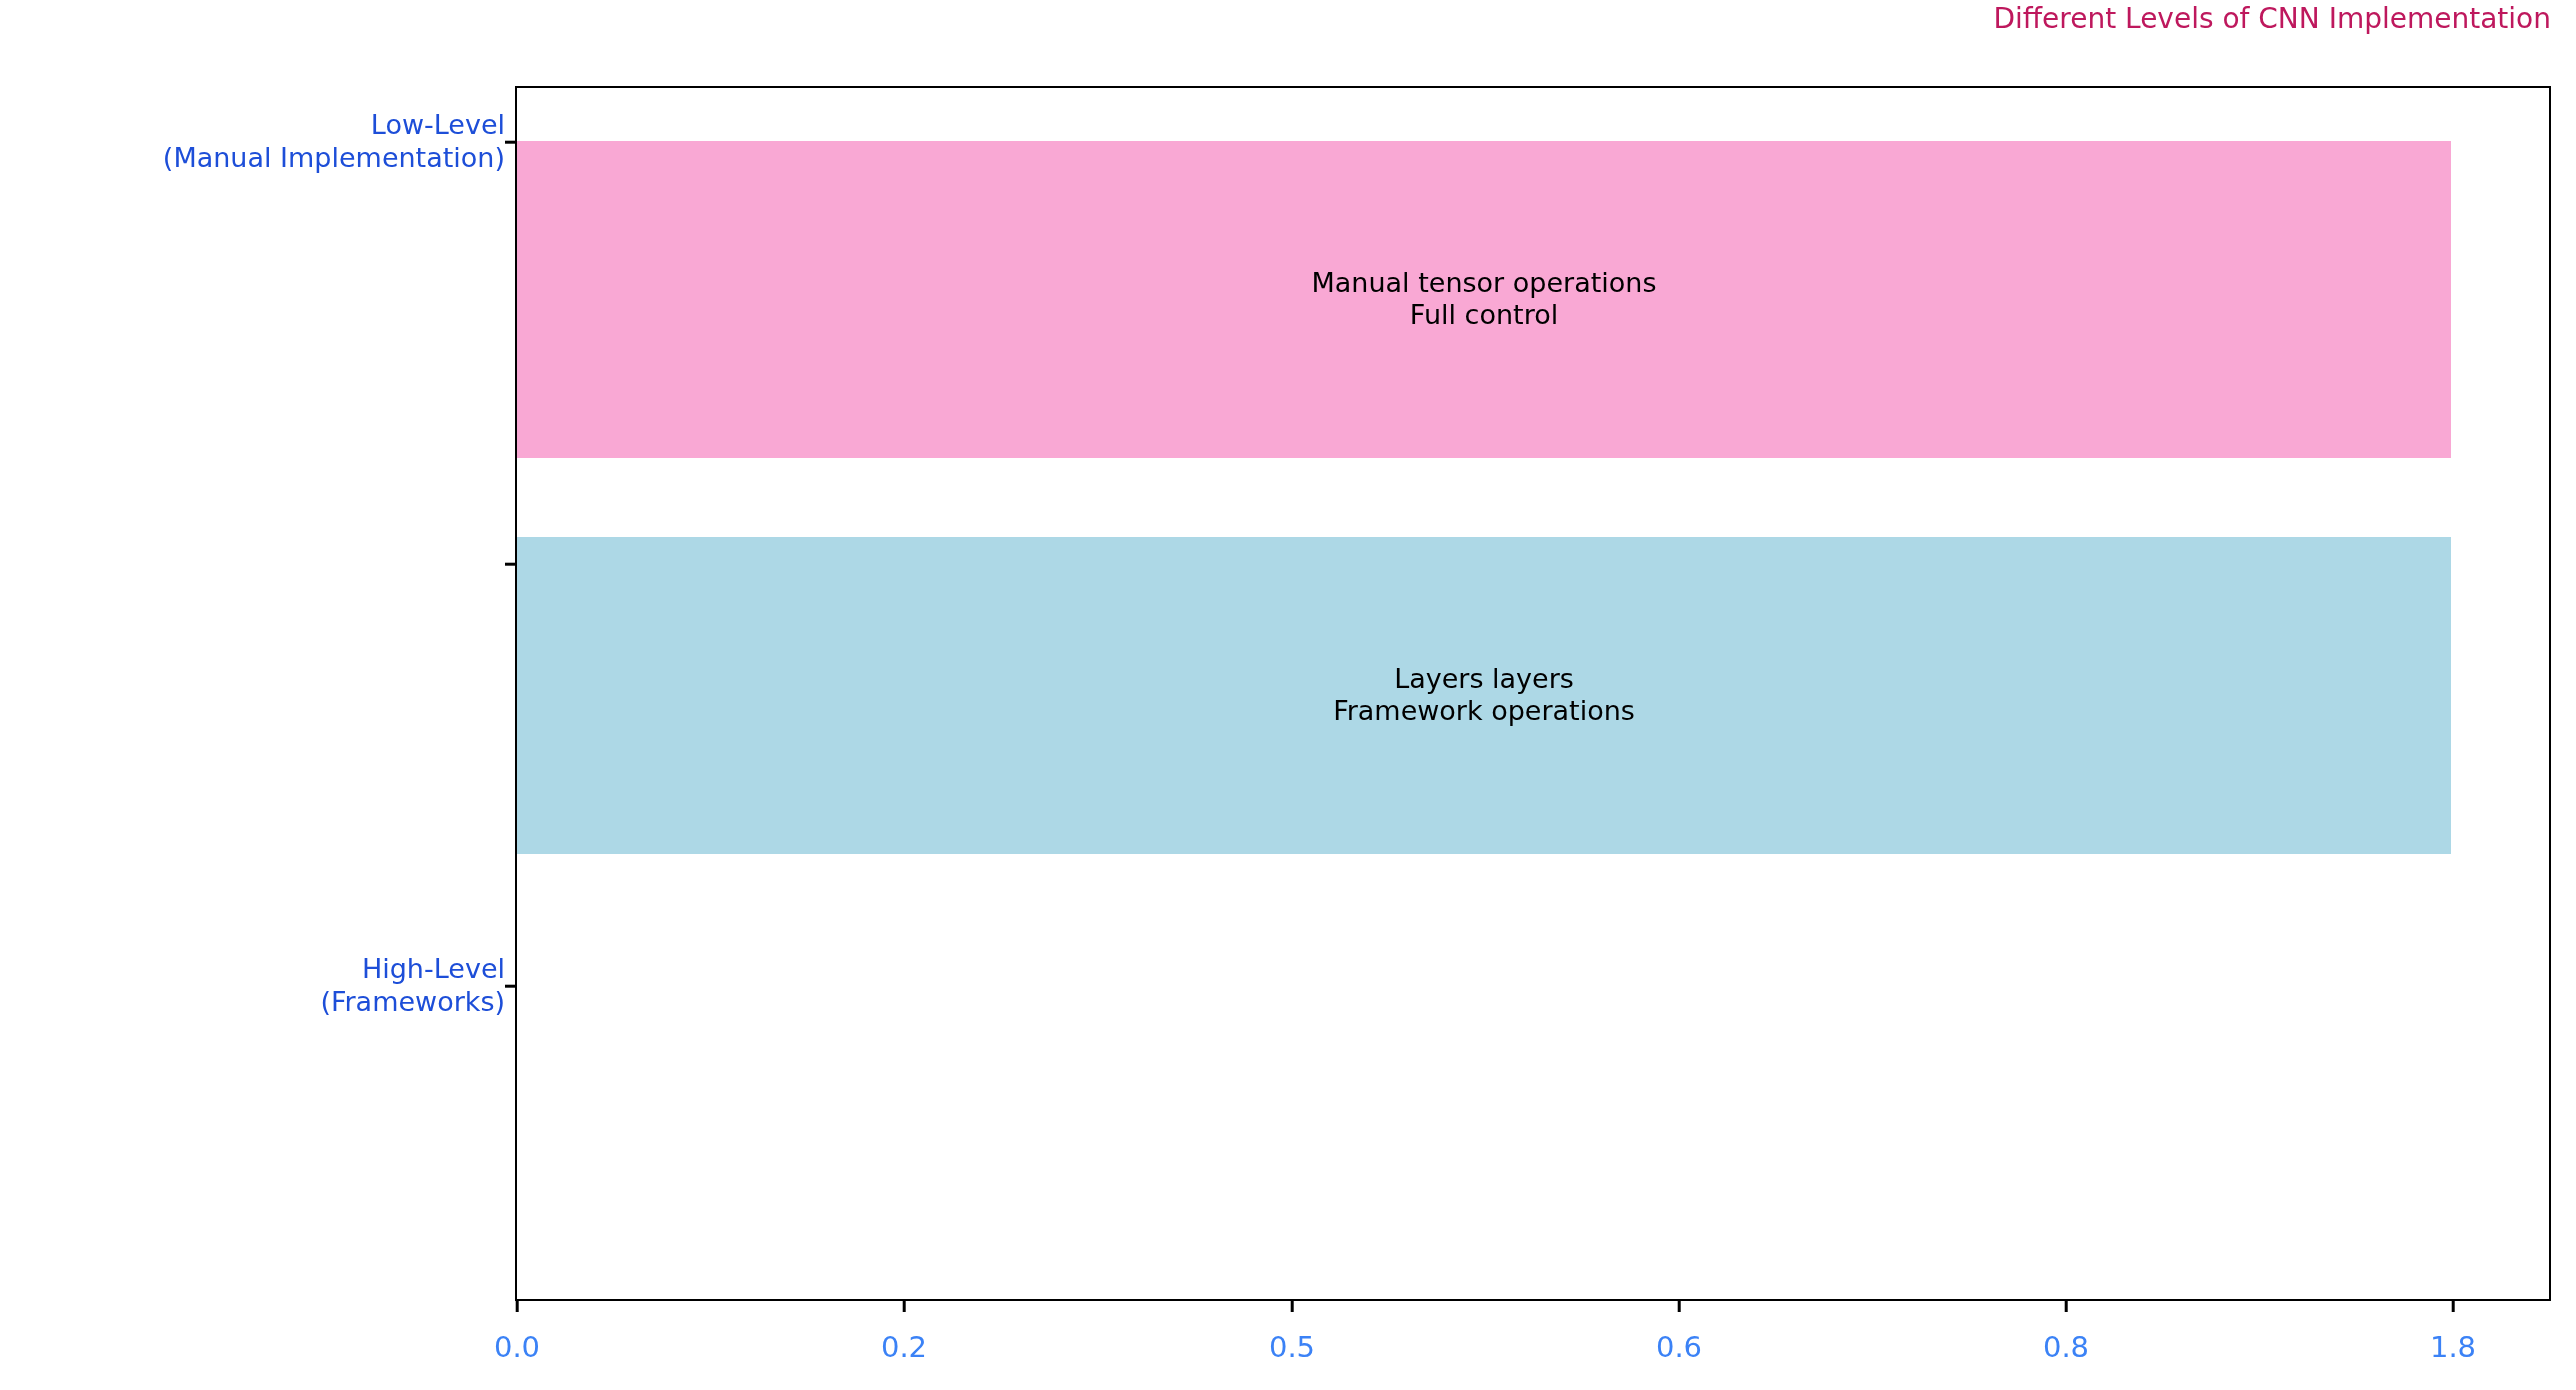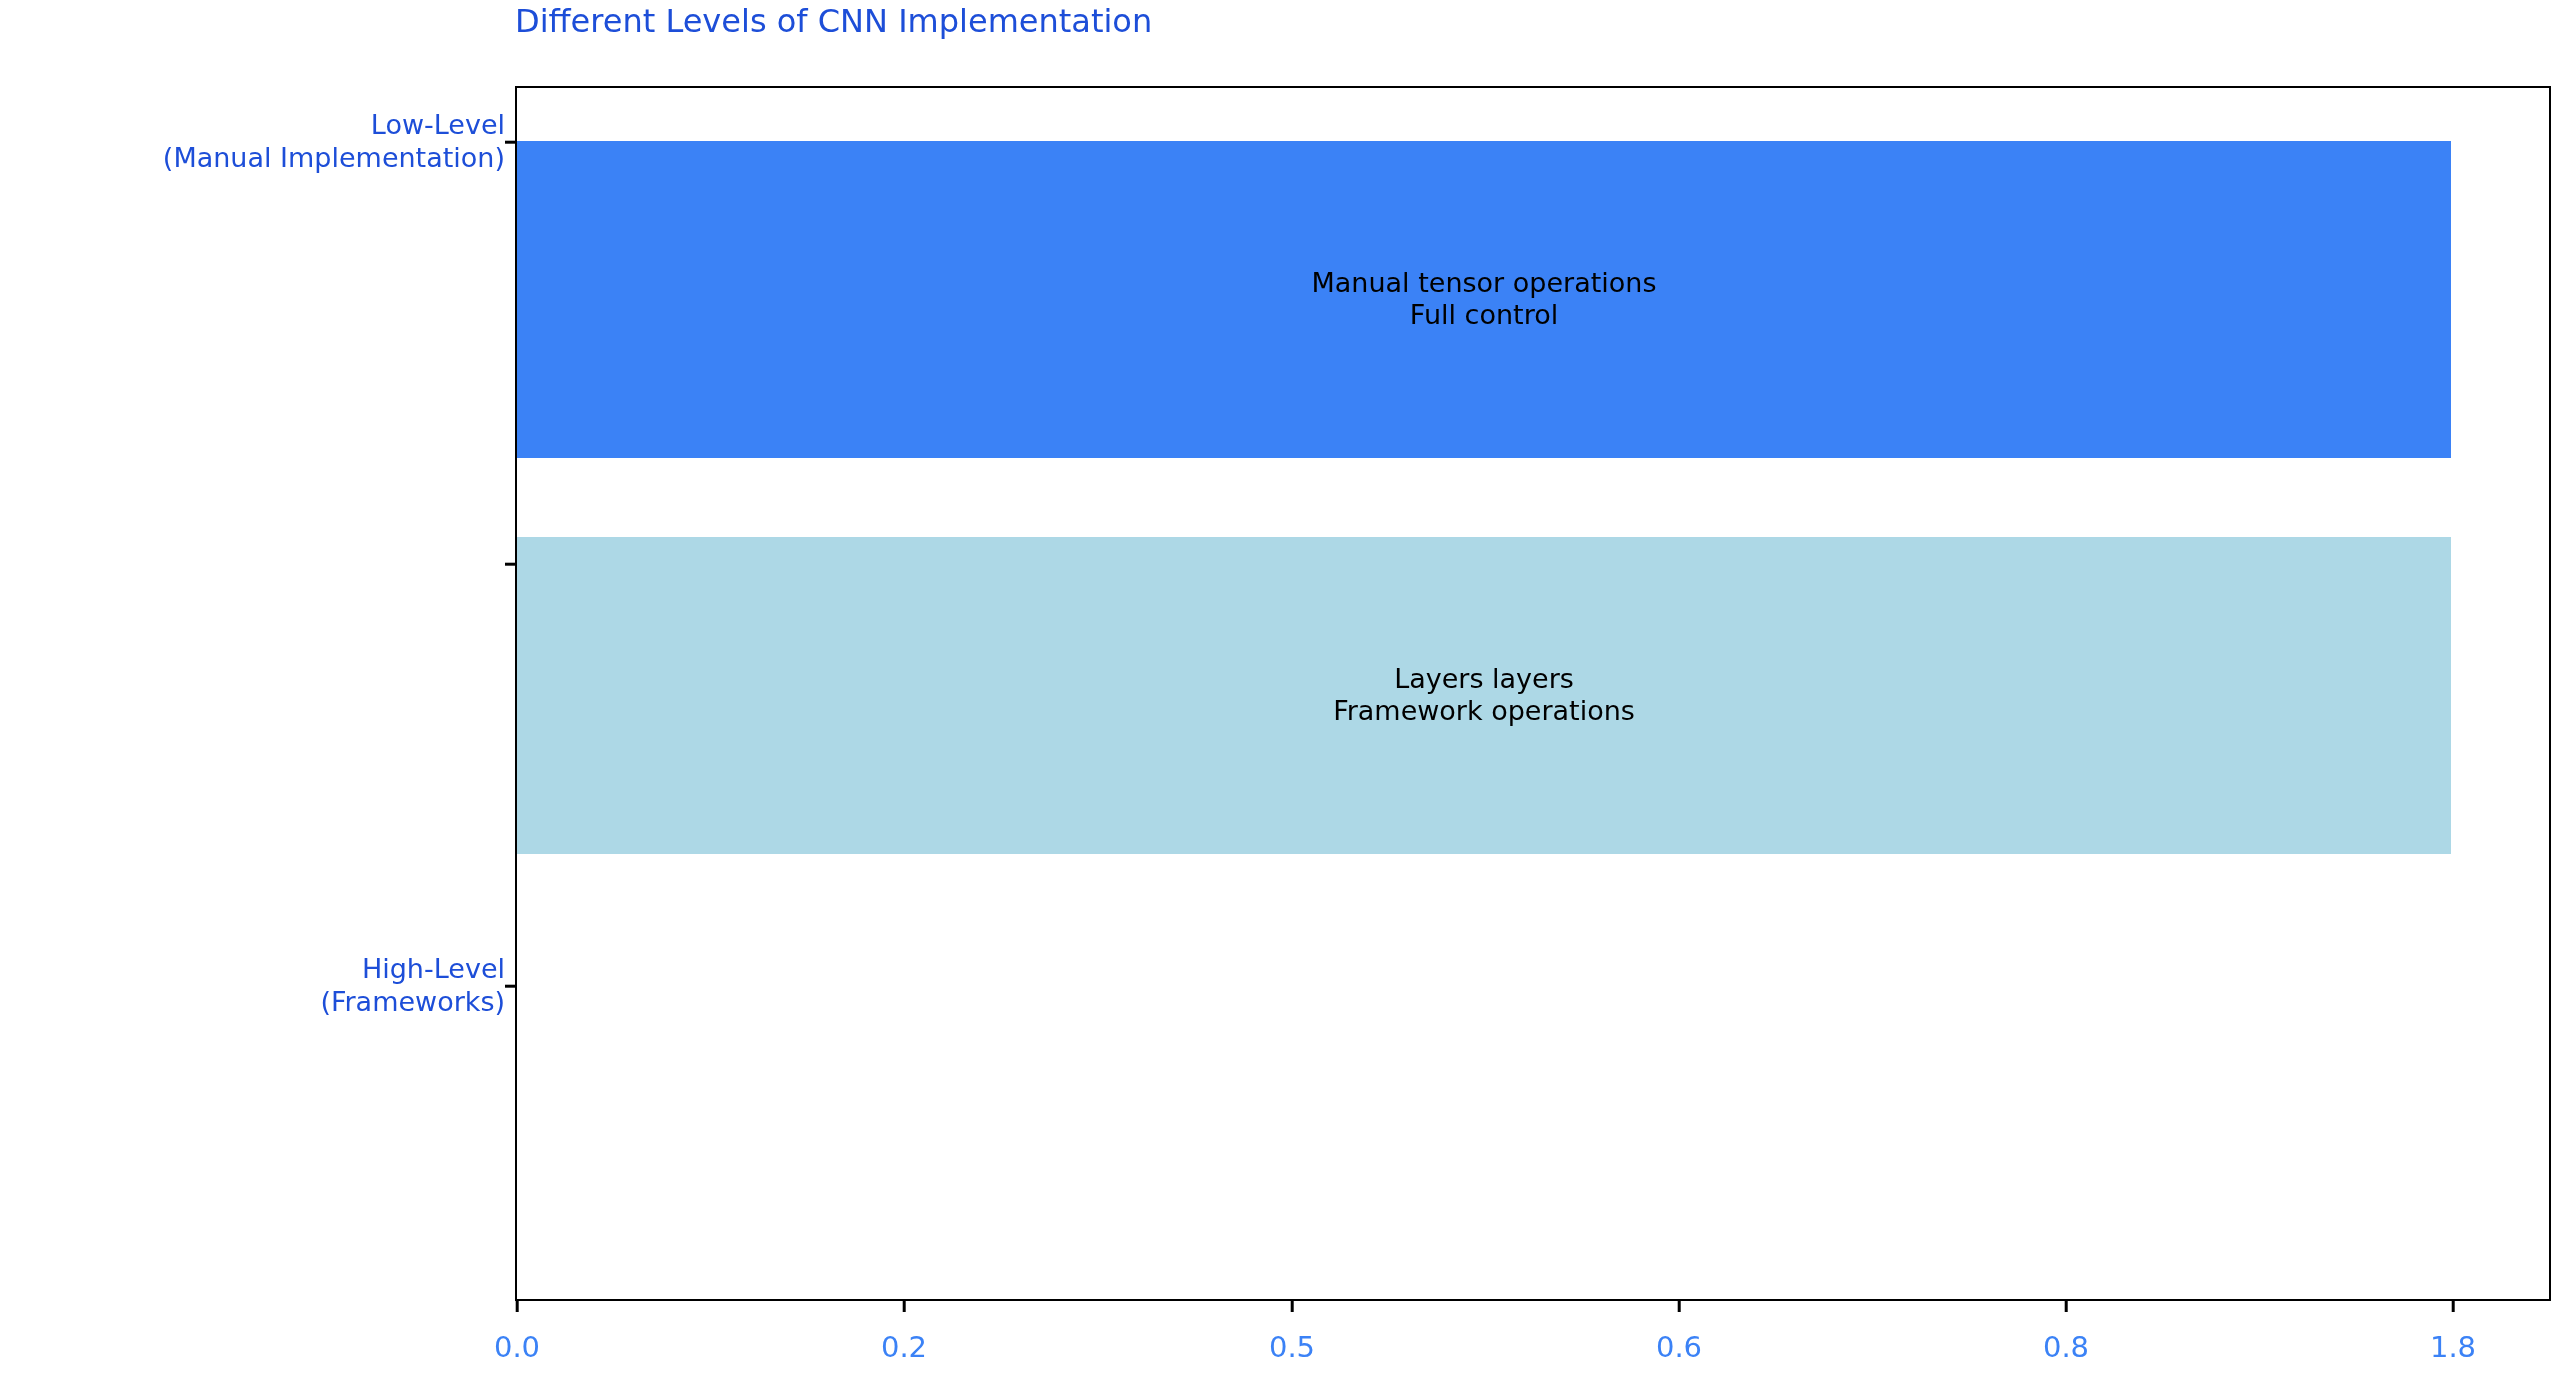--- a/index.html
+++ b/index.html
@@ -18,23 +18,23 @@
     background: #ffffff;
     overflow: hidden;
   }
 
   
   #chart-title {
     position: absolute;
     left: 515px;
     top: 5.3px;
     width: 2036px;
-    text-align: left;
-    font-size: 32px;
-    color: #1d4ed8;
+    text-align: right;
+    font-size: 28px;
+    color: #be185d;
     line-height: 1.0;
     white-space: nowrap;
   }
 
   
   #plot-area {
     position: absolute;
     left: 515px;
     top: 86px;
     width: 2036px;
@@ -129,21 +129,21 @@
   <div class="xtick-label" style="left:517px;">0.0</div>
   <div class="xtick-label" style="left:904px;">0.2</div>
   <div class="xtick-label" style="left:1292px;">0.5</div>
   <div class="xtick-label" style="left:1679px;">0.6</div>
   <div class="xtick-label" style="left:2066px;">0.8</div>
   <div class="xtick-label" style="left:2453px;">1.8</div>
 
   <div id="plot-area">
     <div id="plot-inner">
 
-      <div class="bar" style="top:53px; height:317px; width:1934px; background:#3b82f6;">
+      <div class="bar" style="top:53px; height:317px; width:1934px; background:#f9a8d4;">
         <div class="bar-label" style="top:50%; transform:translateY(-50%);">Manual tensor operations
 Full control</div>
       </div>
 
       <div class="bar" style="top:449px; height:317px; width:1934px; background:#ADD8E6;">
         <div class="bar-label" style="top:50%; transform:translateY(-50%);">Layers layers
 Framework operations</div>
       </div>
 
 

